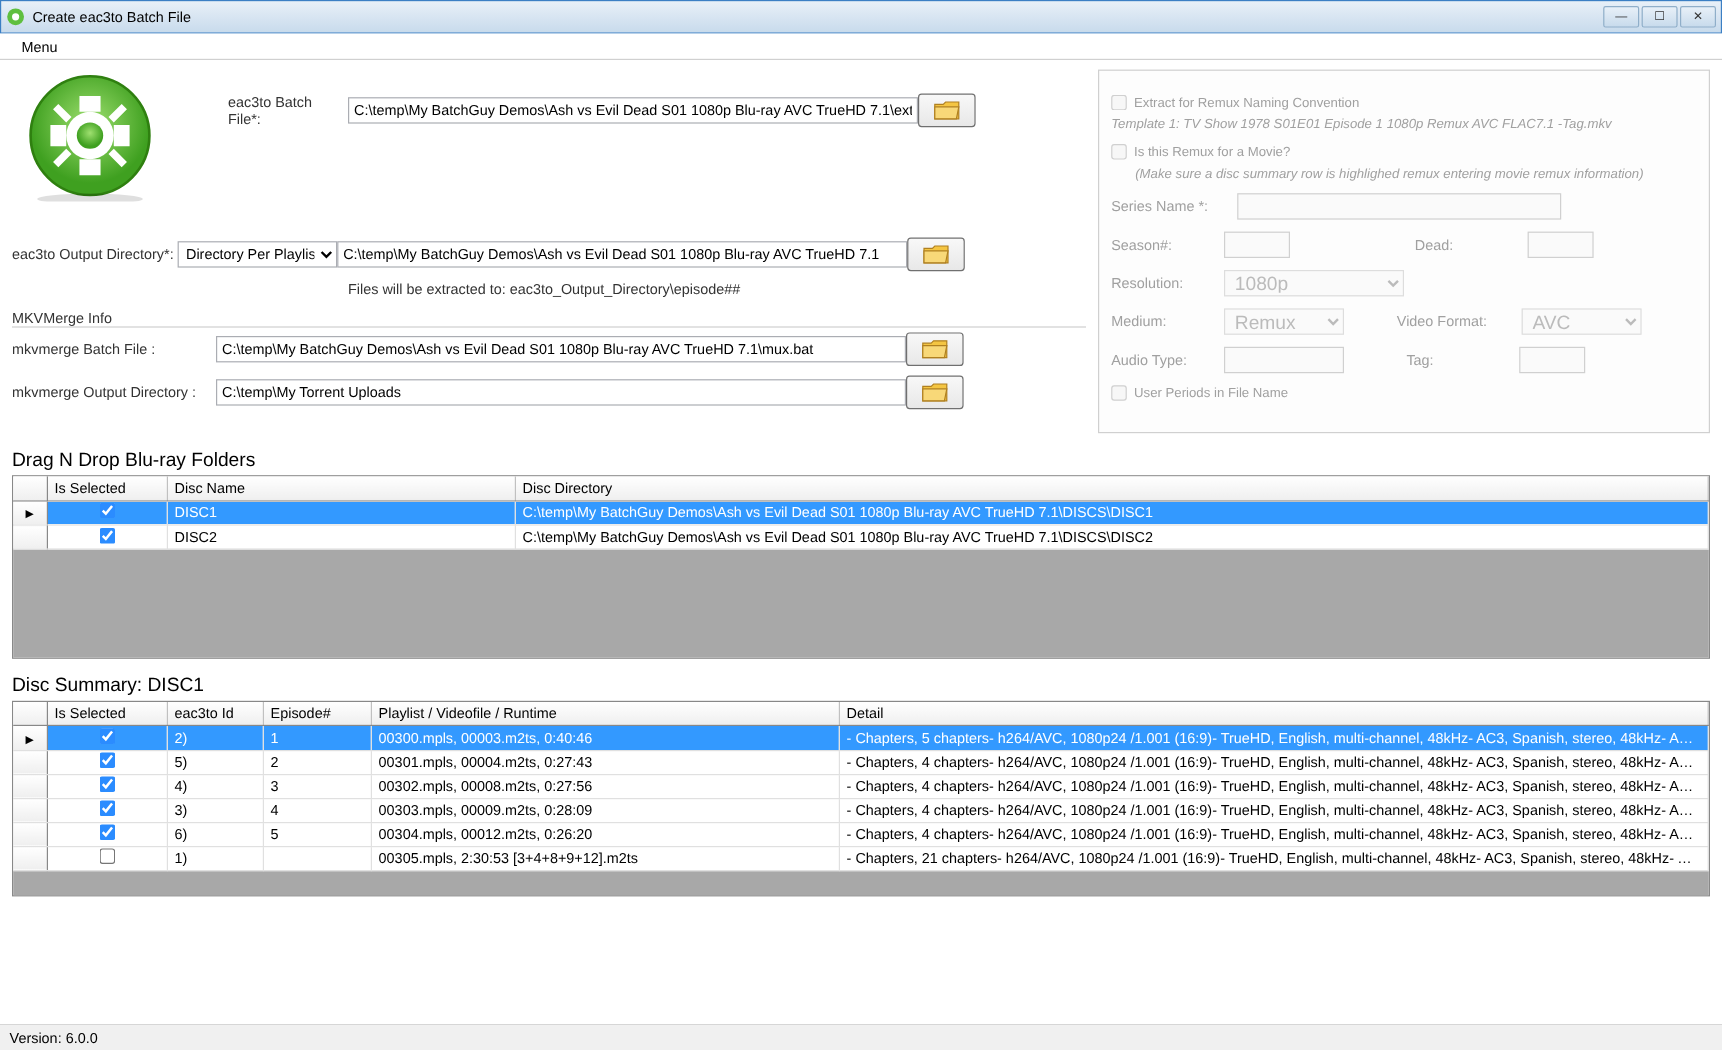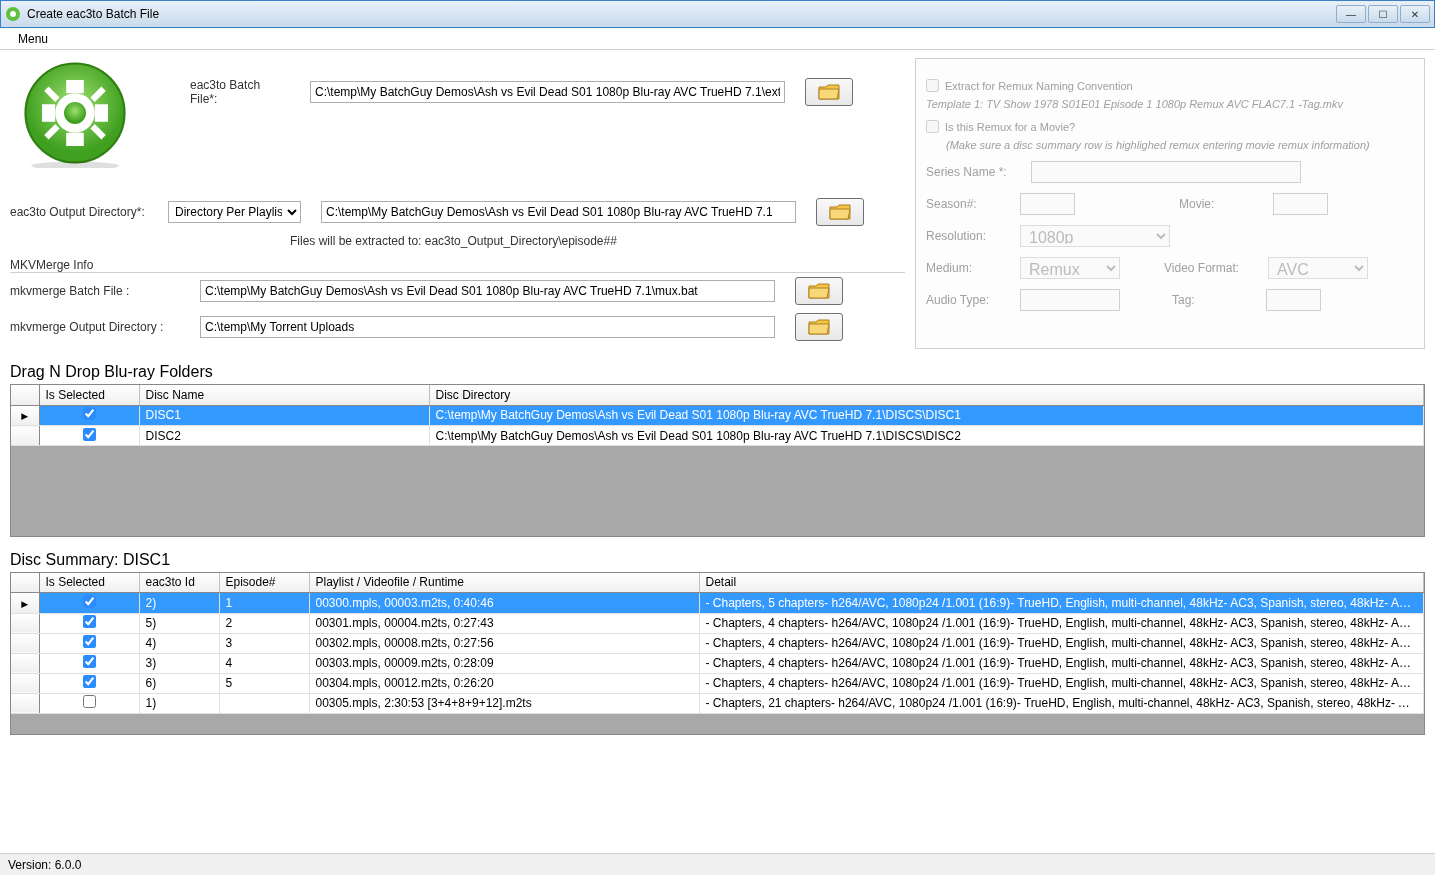--- a/index.html
+++ b/index.html
@@ -14,21 +14,21 @@
 
 .menubar { height: 22px; border-bottom: 1px solid #d0d0d0; display: flex; align-items: center; padding: 0 10px; background: #fff; }
 .menubar .menu-item { padding: 2px 8px; cursor: pointer; font-size: 12px; }
 
 .content { padding: 8px 10px; height: calc(875px - 28px - 22px - 22px); overflow: hidden; }
 
 .top-row { display: flex; gap: 10px; }
 .left-panel { flex: 1; }
 .right-panel { width: 510px; border: 1px solid #d0d0d0; background: #fdfdfd; padding: 20px 10px; color: #a0a0a0; }
 
-.form-row { display: flex; align-items: center; margin-bottom: 8px; gap: 20px; }
+.form-row { display: flex; align-items: center; margin-bottom: 8px; gap: 0; }
 .form-row label { color: #333; font-size: 12px; }
 .form-row input[type="text"] { border: 1px solid #abadb3; padding: 3px 4px; font-size: 12px; background: #fff; height: 22px; }
 .form-row select { border: 1px solid #abadb3; padding: 2px; font-size: 12px; background: #fff; height: 22px; }
 
 .gear-icon { width: 110px; height: 110px; margin: 0 60px 0 10px; float: left; }
 .gear-icon svg { width: 100%; height: 100%; }
 
 .folder-btn { width: 48px; height: 28px; border: 1px solid #707070; border-radius: 3px; background: linear-gradient(to bottom, #f8f8f8, #e8e8e8); display: flex; align-items: center; justify-content: center; cursor: pointer; }
 
 .info-text { color: #333; font-size: 12px; margin-left: 280px; margin-bottom: 10px; }
@@ -175,38 +175,42 @@
     </div>
     <div class="note">(Make sure a disc summary row is highlighed remux entering movie remux information)</div>
 
     <div class="r-row">
       <label>Series Name *:</label>
       <input type="text" style="width: 270px;" disabled="">
     </div>
     <div class="r-row">
       <label>Season#:</label>
       <input type="text" style="width: 55px;" disabled="">
-      <label style="margin-left:80px;">Movie:</label>
+      <label style="margin-left:80px;">Dead:</label>
       <input type="text" style="width: 55px;" disabled="">
     </div>
     <div class="r-row">
       <label>Resolution:</label>
       <select style="width:150px;" disabled=""><option>1080p</option></select>
     </div>
     <div class="r-row">
       <label>Medium:</label>
       <select style="width:100px;" disabled=""><option>Remux</option></select>
       <label style="margin-left:20px; min-width:80px;">Video Format:</label>
       <select style="width:100px;" disabled=""><option>AVC</option></select>
     </div>
     <div class="r-row">
       <label>Audio Type:</label>
       <input type="text" style="width: 100px;" disabled="">
       <label style="margin-left:28px;">Tag:</label>
       <input type="text" style="width: 55px;" disabled="">
+    </div>
+    <div class="right-check">
+      <input type="checkbox" disabled="" style="">
+      <span>User Periods in File Name</span>
     </div>
   </div>
 </div>
 
 <div class="grid-label">Drag N Drop Blu-ray Folders</div>
 <div class="grid">
   <table>
     <colgroup>
           <col style="width:28px">
           <col style="width:100px">

